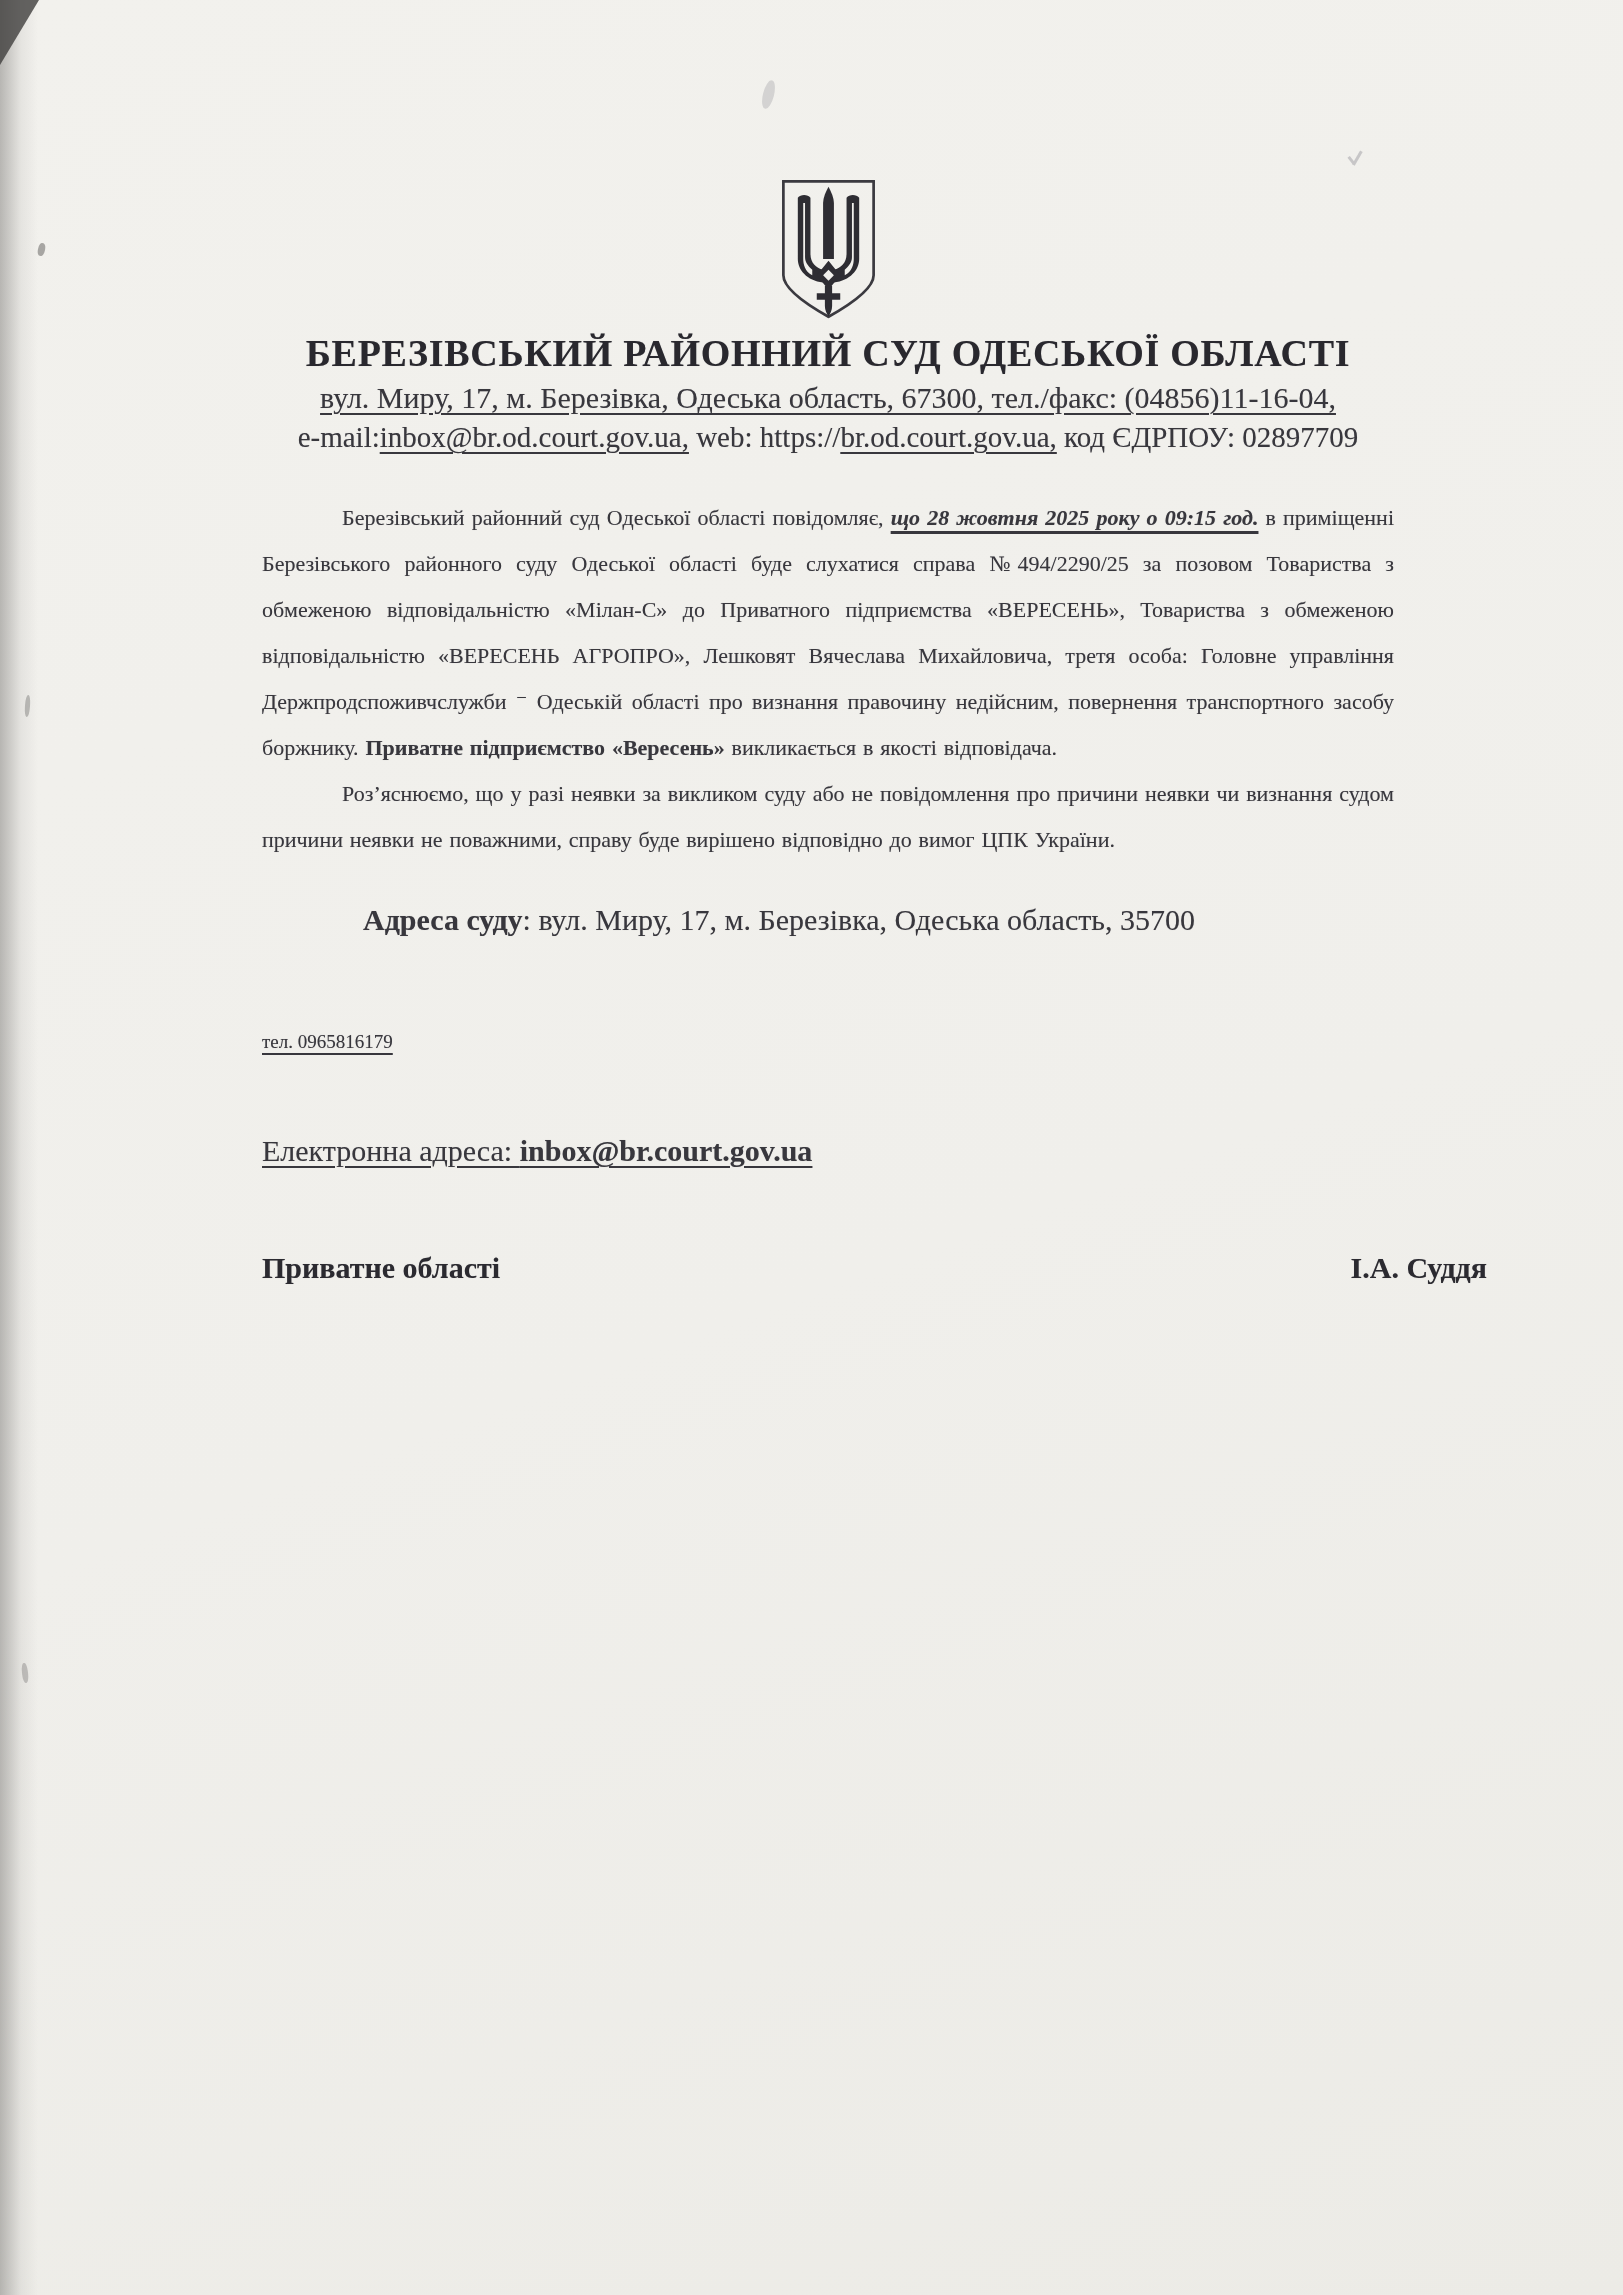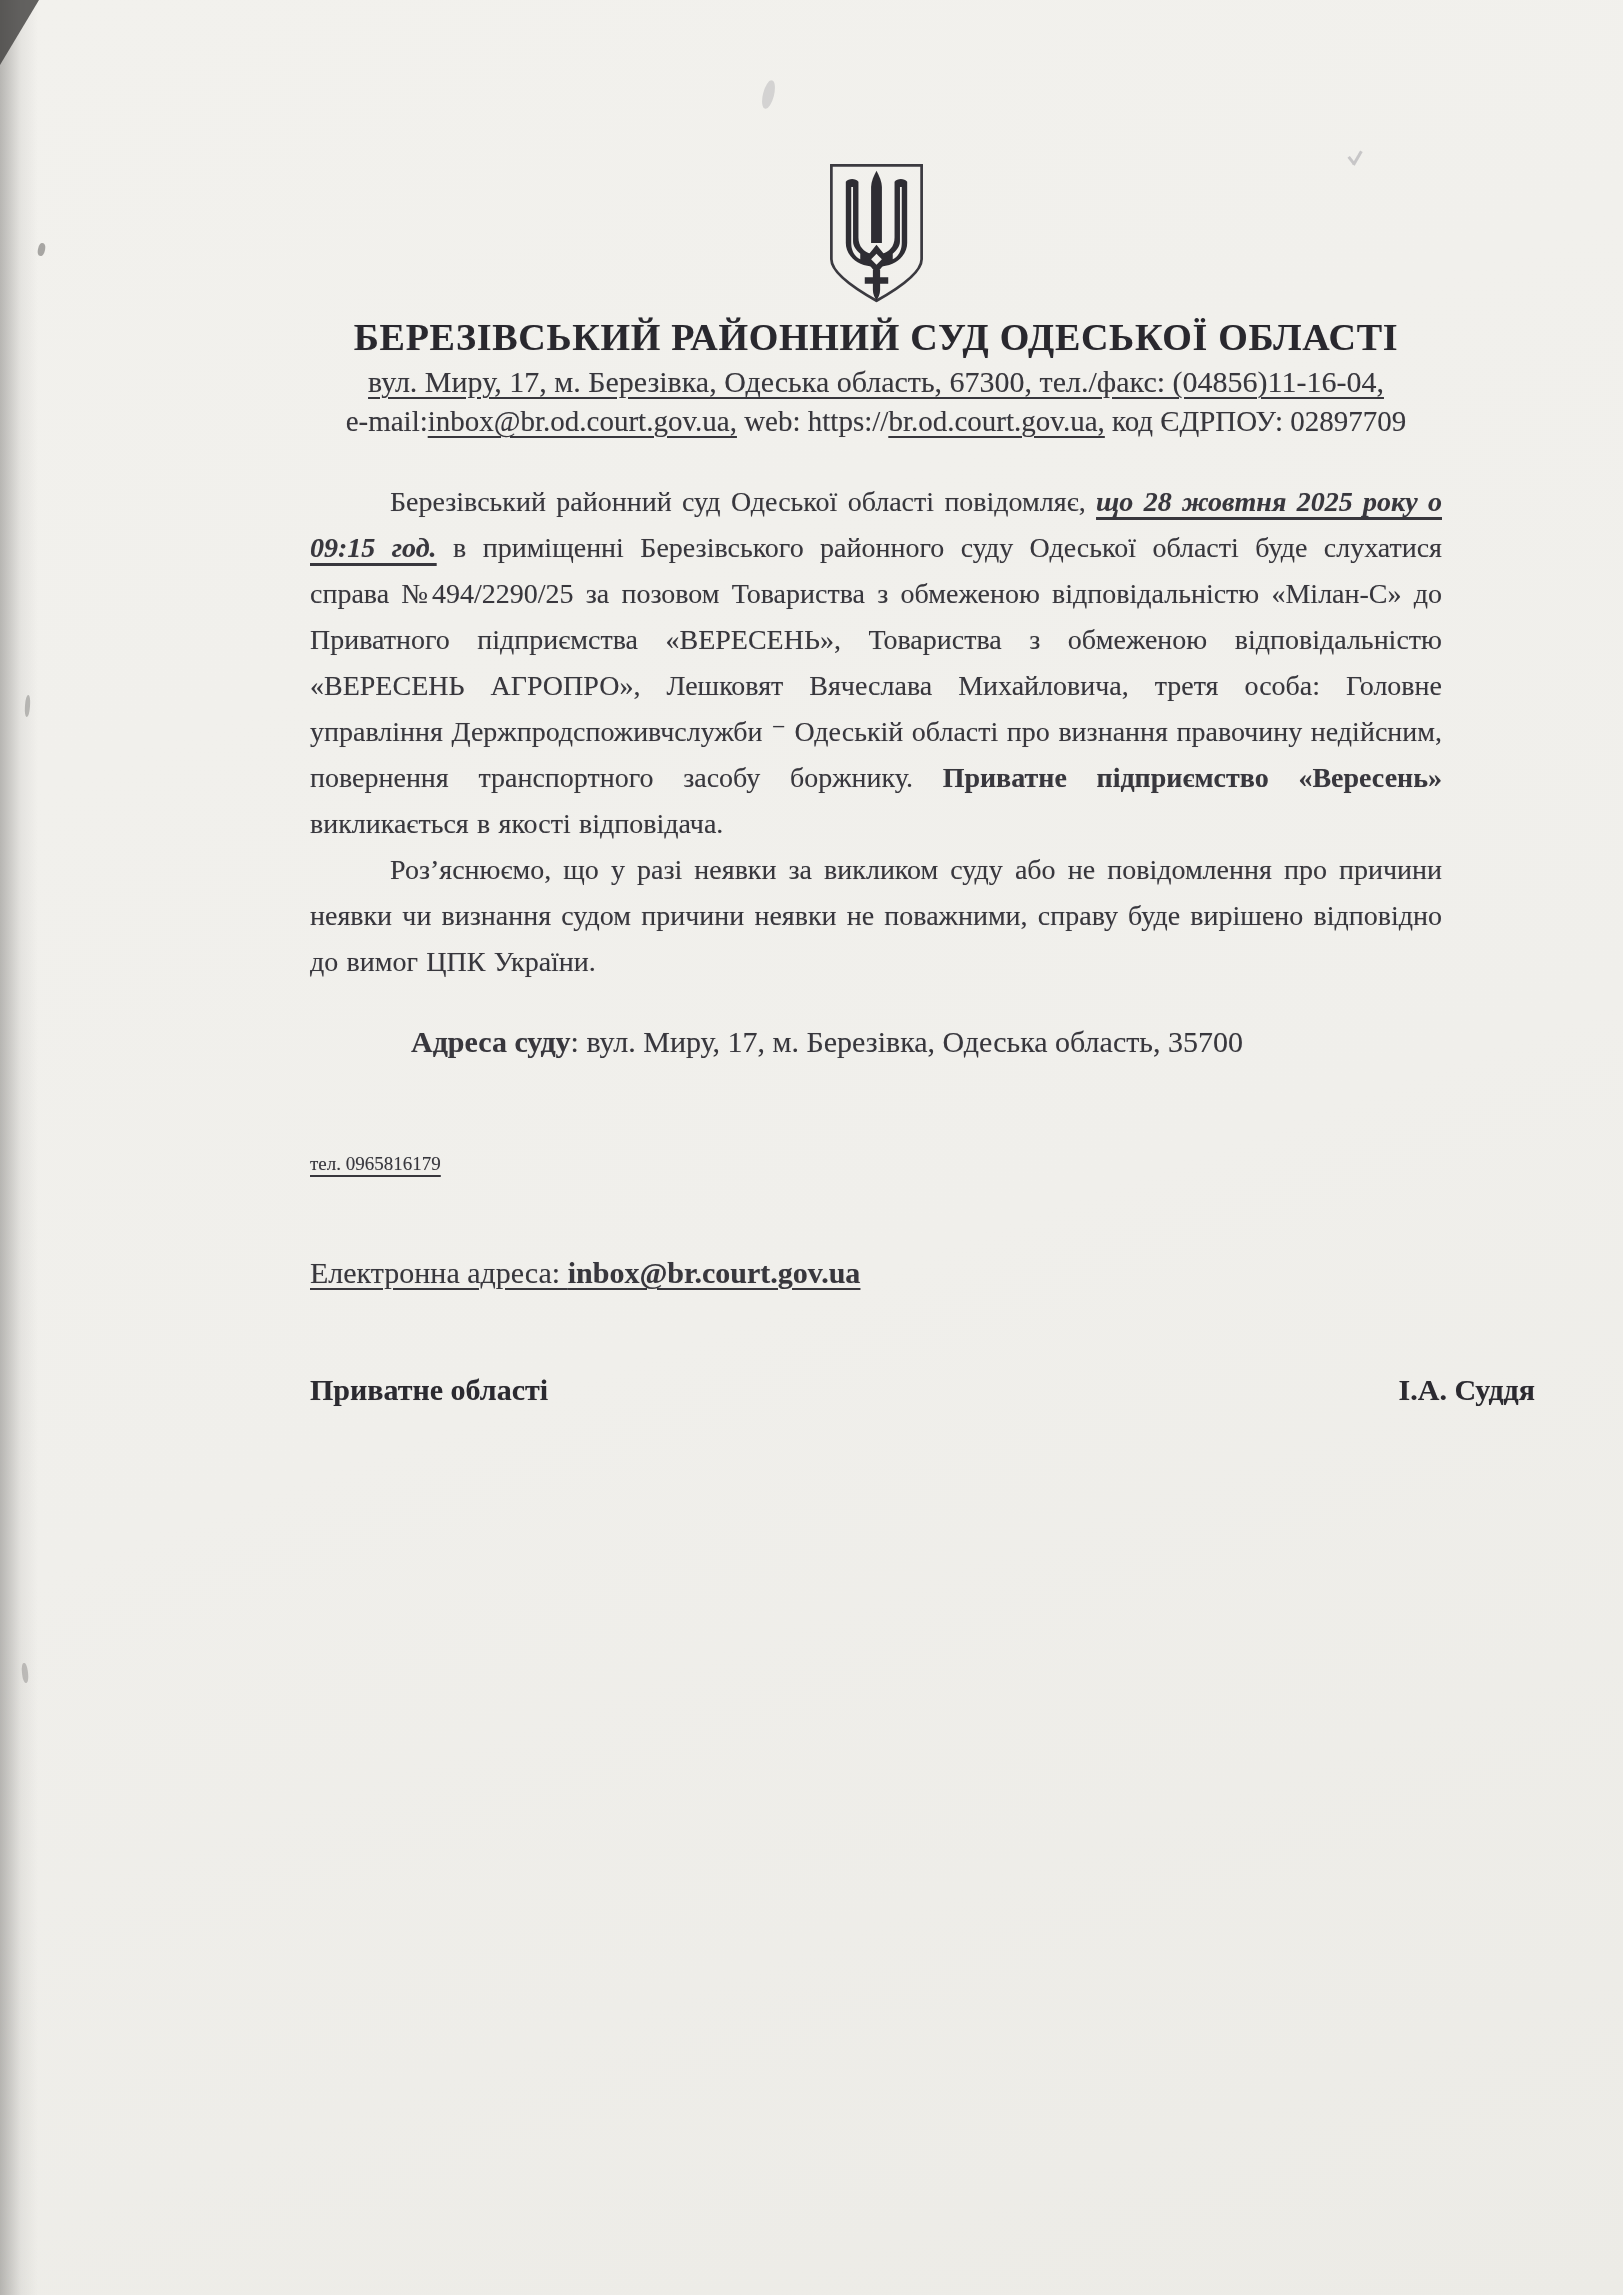--- a/index.html
+++ b/index.html
@@ -29,40 +29,40 @@
   .speck.s1 { left: 38px;  top: 243px;  width: 6.5px; height: 13px; opacity: .55; transform: rotate(12deg); }
   .speck.s2 { left: 25px;  top: 695px; width: 5.2px;  height: 22px; opacity: .4;  transform: rotate(4deg); }
   .speck.s3 { left: 22px;  top: 1663px; width: 5.9px;  height: 19.6px; opacity: .35; transform: rotate(-6deg); }
   .smudge-top { position: absolute; left: 763px; top: 80px; width: 10.5px; height: 29px;
     background: #8f8d96; opacity: .3; border-radius: 50%; transform: rotate(14deg); }
   .tick-mark { position: absolute; left: 1347px; top: 149px; width: 22px; height: 17px; opacity: .35; }
   .tick-mark:before, .tick-mark:after { content: ""; position: absolute; background: #7b7983; }
   .tick-mark:before { left: 2.6px; bottom: 1.3px; width: 2.6px; height: 9.2px; transform: rotate(-38deg); }
   .tick-mark:after  { left: 8.5px; bottom: 0;  width: 2.6px; height: 15.7px; transform: rotate(30deg); }
   
-  .doc { position: absolute; left: 262px; width: 1132px; top: 0; margin-left: 48px; }
+  .doc { position: absolute; left: 262px; width: 1132px; top: 16px; }
   .letterhead { text-align: center; }
   .emblem { margin-top: 160px; line-height: 0; }
   .emblem svg { width: 109px; height: 148px; }
   .court-name {
     margin: 9.2px 0 0 0; font-size: 38px; line-height: 41px;
     font-weight: bold; letter-spacing: 0.7px; color: #29282e;
   }
   .addr-line {
     margin-top: 5.2px; font-size: 30px; line-height: 37px;
     text-decoration: underline; text-decoration-thickness: 2px; text-underline-offset: 4.6px;
   }
   .contacts-line { margin-top: 2.6px; font-size: 29px; line-height: 37px; }
   .u { text-decoration: underline; text-decoration-thickness: 2px; text-underline-offset: 4.6px; }
   .doc-title {
     margin: 77px 0 0 0; text-align: center;
     font-size: 37px; line-height: 41px; font-weight: bold; letter-spacing: 2px; color: #2b2a30;
   }
   .body-p {
-    margin: 0; font-size: 28px; line-height: 46px;
+    margin: 0; font-size: 22px; line-height: 46px;
     text-align: justify; text-indent: 80px; word-spacing: 1.3px;
   }
   .body-p.first { margin-top: 39px; }
   .date-em {
     font-weight: bold; font-style: italic;
     text-decoration: underline; text-decoration-thickness: 2.6px; text-underline-offset: 5.9px;
   }
   .b { font-weight: bold; }
   .address-row { margin: 38px 0 0 0; font-size: 30px; line-height: 37px; text-indent: 101px; }
   .phone-row { margin: 85px 0 0 0; font-size: 19px; line-height: 37px; display: inline-block; }

